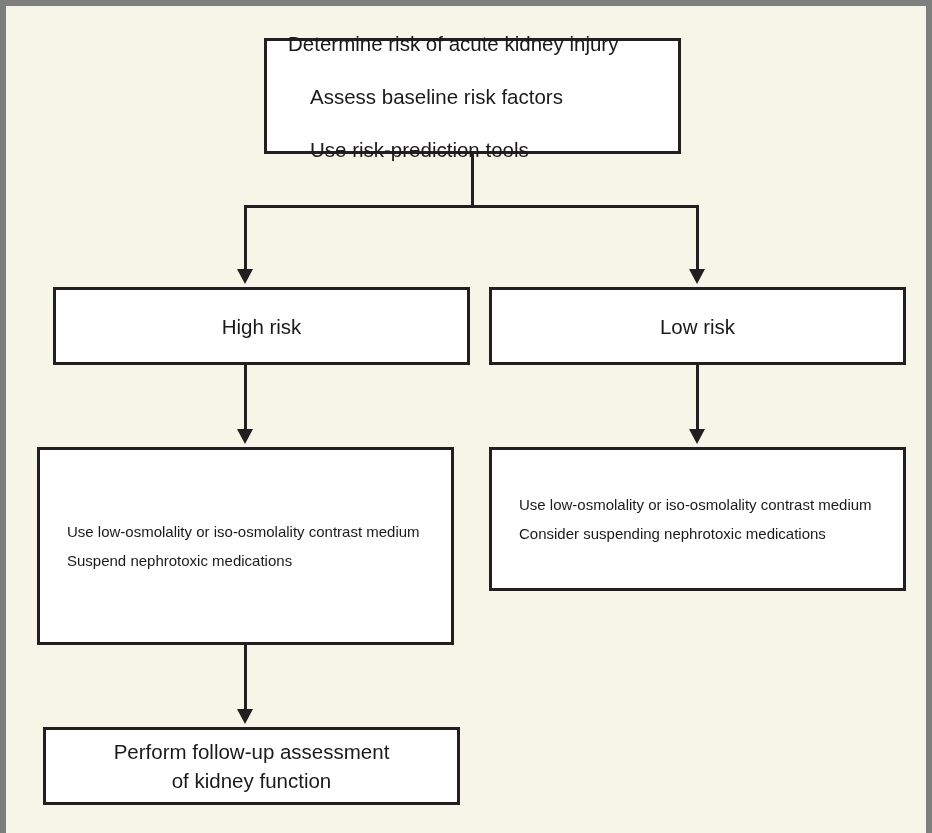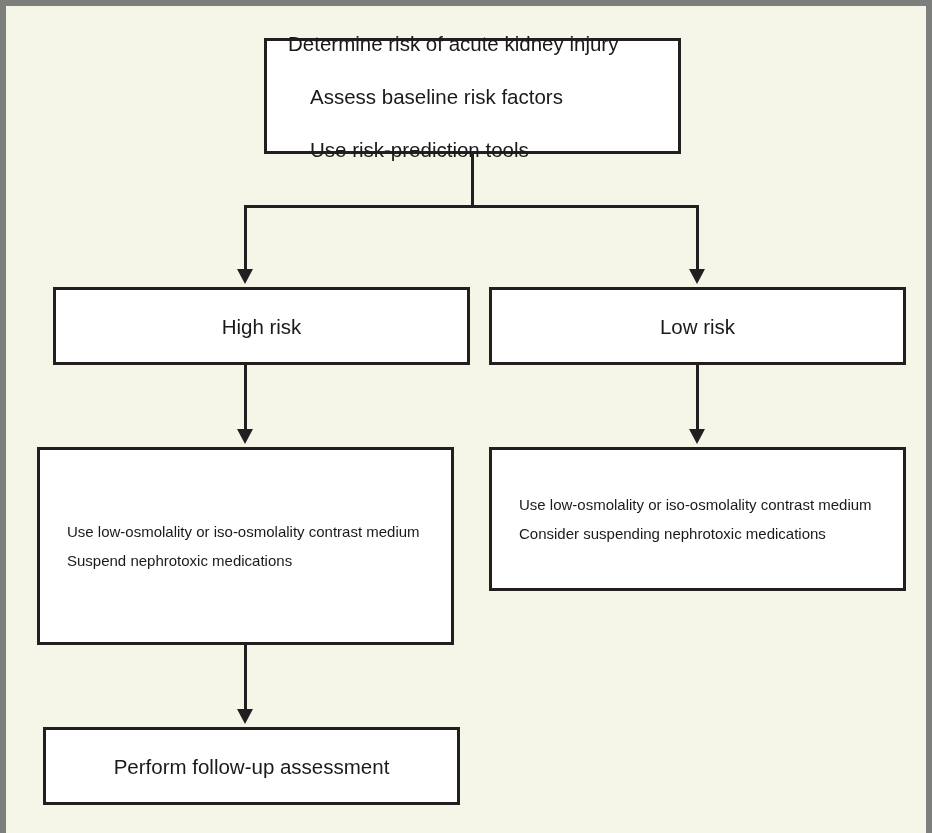--- a/index.html
+++ b/index.html
@@ -168,16 +168,17 @@
     <div class="item">Use low-osmolality or iso-osmolality contrast medium</div>
     <div class="item">Consider suspending nephrotoxic medications</div>
   </div>
 
   <div class="conn v-line" id="conn-follow-up"></div>
   <div class="arrow-head" id="conn-follow-up-head"></div>
 
   <div class="node centered" id="node-follow-up">
     <div class="lines">
       <div class="line">Perform follow-up assessment</div>
+      <div class="line">of kidney function</div>
     </div>
   </div>
 
 </div>
 
 </body></html>

